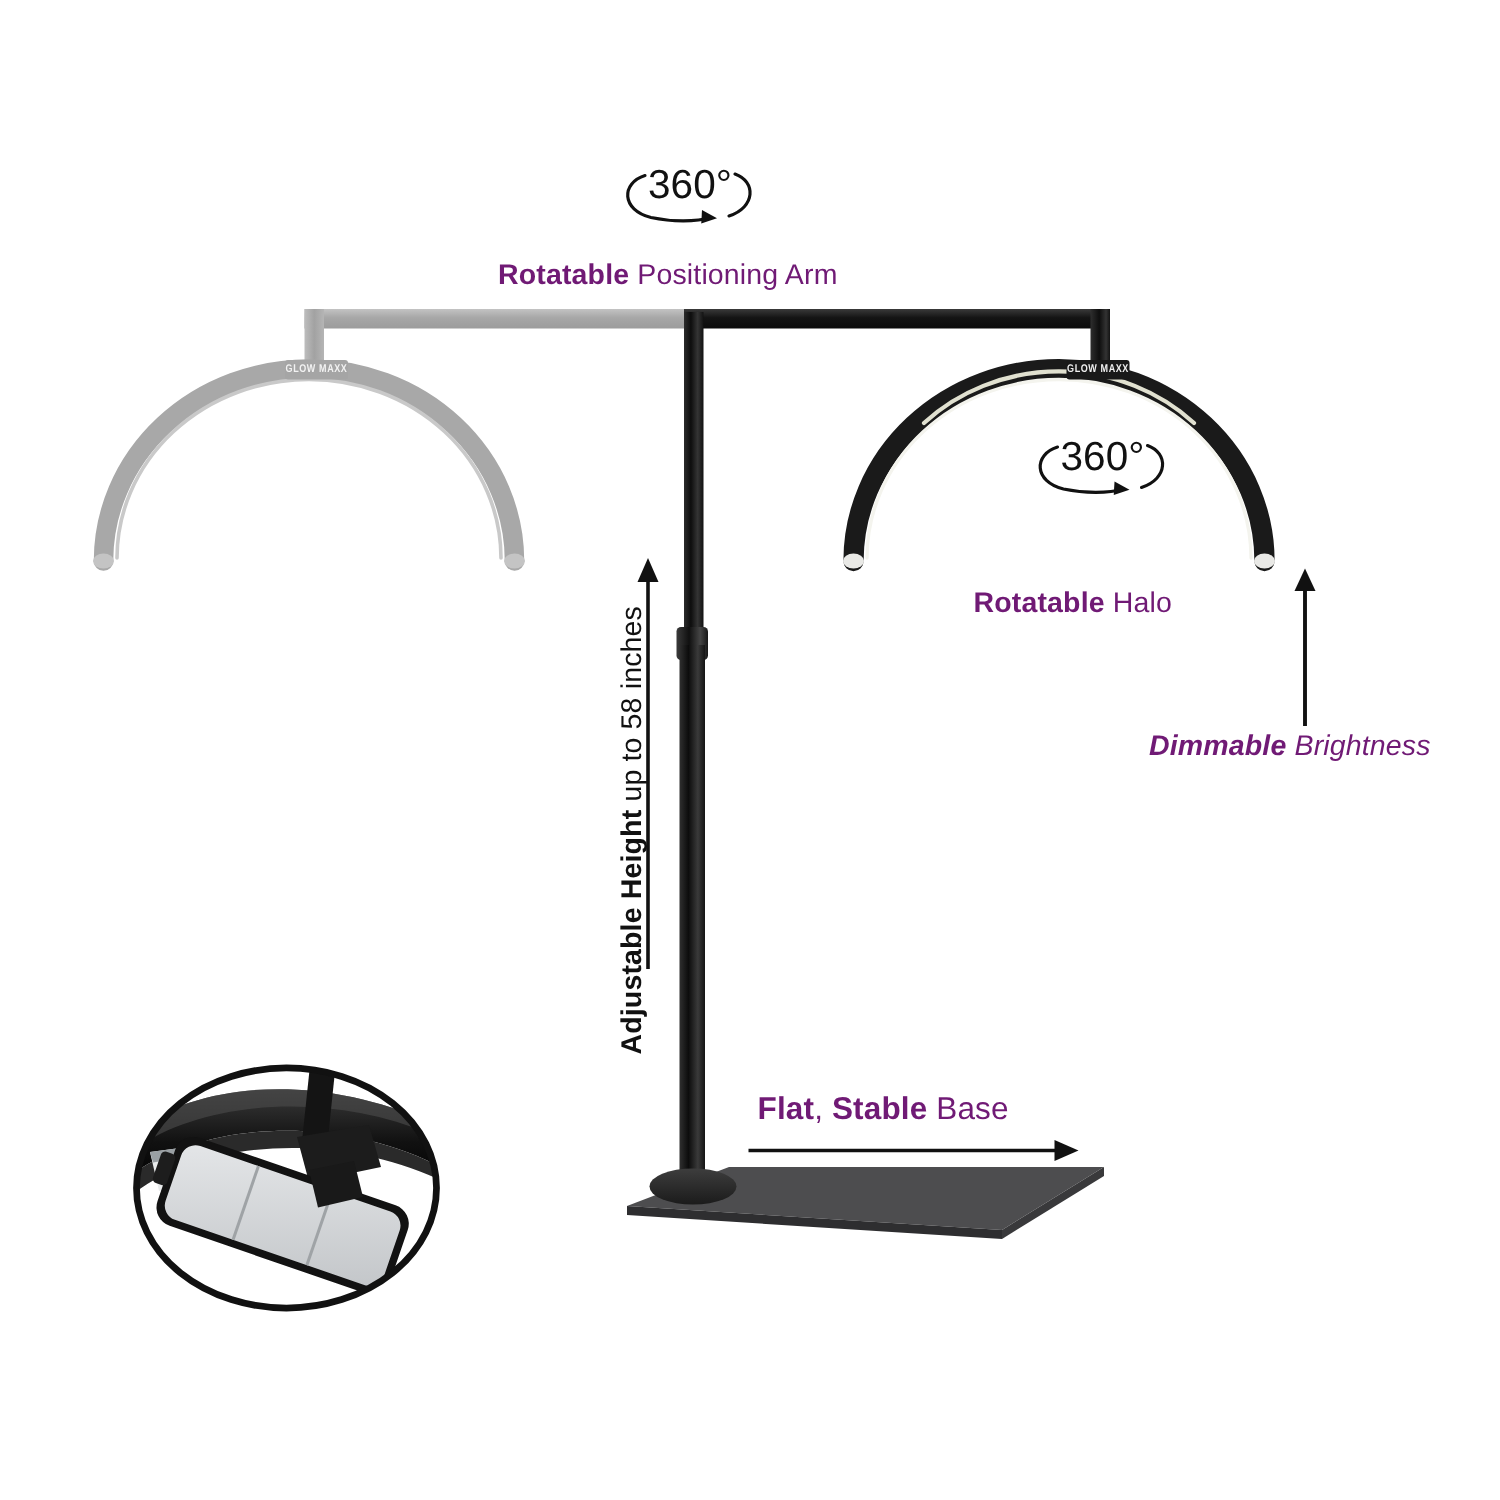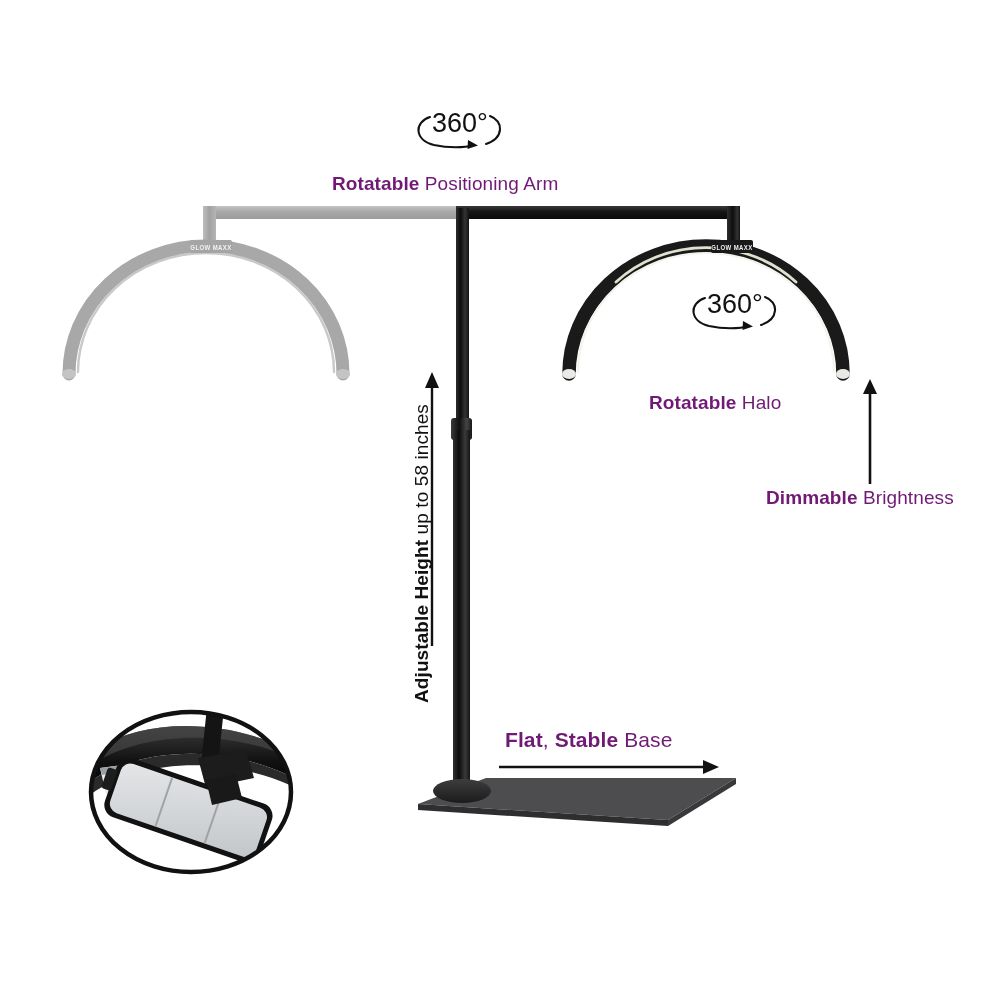--- a/index.html
+++ b/index.html
@@ -26,21 +26,21 @@
     font-size: 19px;
     line-height: 1.25;
     white-space: nowrap;
     letter-spacing: .1px;
   }
   .callout b { font-weight: 700; }
   .callout .reg { font-weight: 400; }
 
   #arm-label   { left: 332px; top: 172px; font-size: 19px; }
   #halo-label  { left: 649px; top: 355px; font-size: 19px; margin-top: 36px; }
-  #dim-label   { left: 766px; top: 486px; font-size: 19px; }
+  #dim-label   { left: 766px; top: 486px; font-size: 19px; font-style: italic; }
   #base-label  { left: 505px; top: 727px; font-size: 21px; }
 
   #phone-label {
     left: 103px; top: 633px;
     width: 170px;
     text-align: center;
     white-space: normal;
     font-size: 19px;
     font-weight: 400;
     line-height: 1.3;

